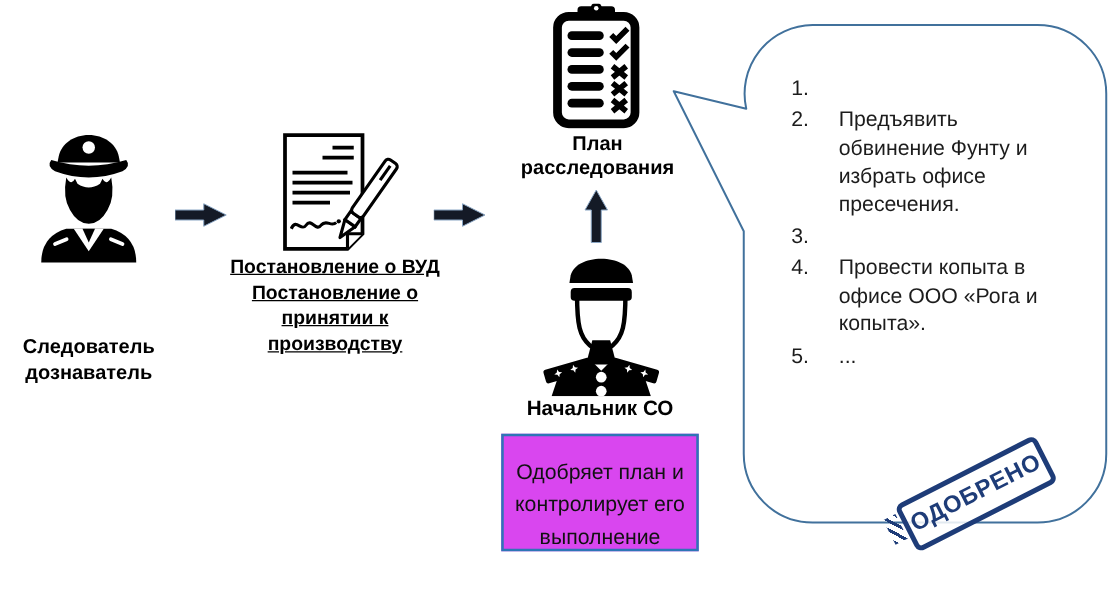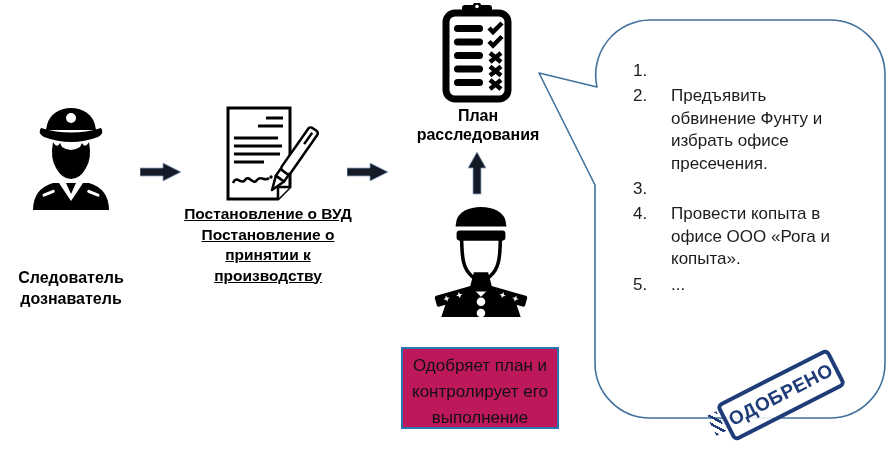--- a/index.html
+++ b/index.html
@@ -10,22 +10,22 @@
   .abs{position:absolute;}
   .label{
     font-weight:700;font-size:16px;line-height:20.5px;text-align:center;
     white-space:pre-line;transform:translateX(-50%);color:#000;
   }
   .label.small{font-size:15.5px;}
   .plan-label{line-height:18.5px;}
   
   .approval-box{
     left:401px;top:347px;width:154px;height:74px;border:2px solid #2e75b6;
-    background:#be185d;text-align:center;font-size:17px;line-height:26px;
-    white-space:pre-line;padding-top:4px;color:#111;
+    background:#d946ef;text-align:center;font-size:17px;line-height:26px;
+    white-space:pre-line;padding-top:16px;color:#111;
   }
   
   .plan-list{left:633px;top:60px;width:253px;font-size:17px;line-height:22.4px;color:#1c1c1c;}
   .plan-list .li{display:flex;margin-bottom:3px;}
   .plan-list .num{width:38px;flex:0 0 38px;}
   .plan-list .txt{white-space:pre-line;width:215px;}
   
   .stamp-wrap{left:718px;top:374px;width:126px;height:42px;transform:rotate(-27deg);z-index:5;}
   .stamp{
     position:absolute;left:0;top:0;width:118px;height:34px;border:4px solid #1e3c78;border-radius:6px;
@@ -131,20 +131,21 @@
     <g transform="rotate(16 72 90)">
       <rect x="54" y="84" width="38" height="11" rx="2" fill="#000"></rect>
       <g fill="#fff">
         <path transform="translate(68,89.5)" d="M0,-3.2 L0.9,-0.9 L3.2,0 L0.9,0.9 L0,3.2 L-0.9,0.9 L-3.2,0 L-0.9,-0.9 Z"></path>
         <path transform="translate(81,89.5)" d="M0,-3.2 L0.9,-0.9 L3.2,0 L0.9,0.9 L0,3.2 L-0.9,0.9 L-3.2,0 L-0.9,-0.9 Z"></path>
       </g>
     </g>
     <circle cx="47" cy="95" r="4.2" fill="#fff"></circle>
     <circle cx="47" cy="106" r="4.2" fill="#fff"></circle>
   </svg>
+  <div class="abs label" style="left:480px;top:317px;font-size:16.5px;">Начальник СО</div>
 
   <div class="abs approval-box">Одобряет план и
 контролирует его
 выполнение</div>
 
   <svg class="abs" style="left:530px;top:10px;" width="360" height="415" viewBox="0 0 360 415">
     <path d="M120,10 H300 A55,55 0 0 1 355,65 V353 A55,55 0 0 1 300,408 H120 A55,55 0 0 1 65,353 V175 L9,63 L67,77 A55,55 0 0 1 120,10 Z" fill="#ffffff" stroke="#41719c" stroke-width="1.6" stroke-linejoin="round"></path>
   </svg>
 
   <div class="abs plan-list">

